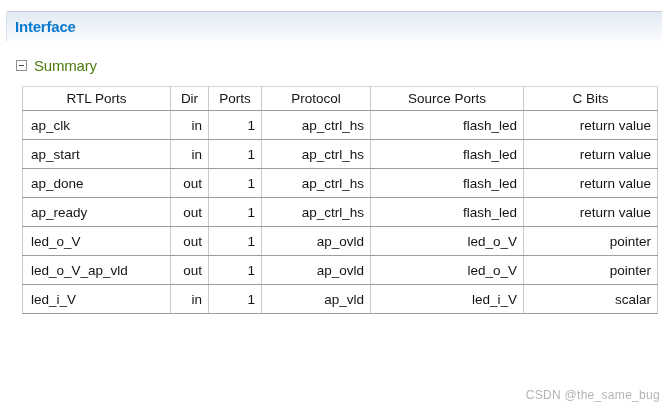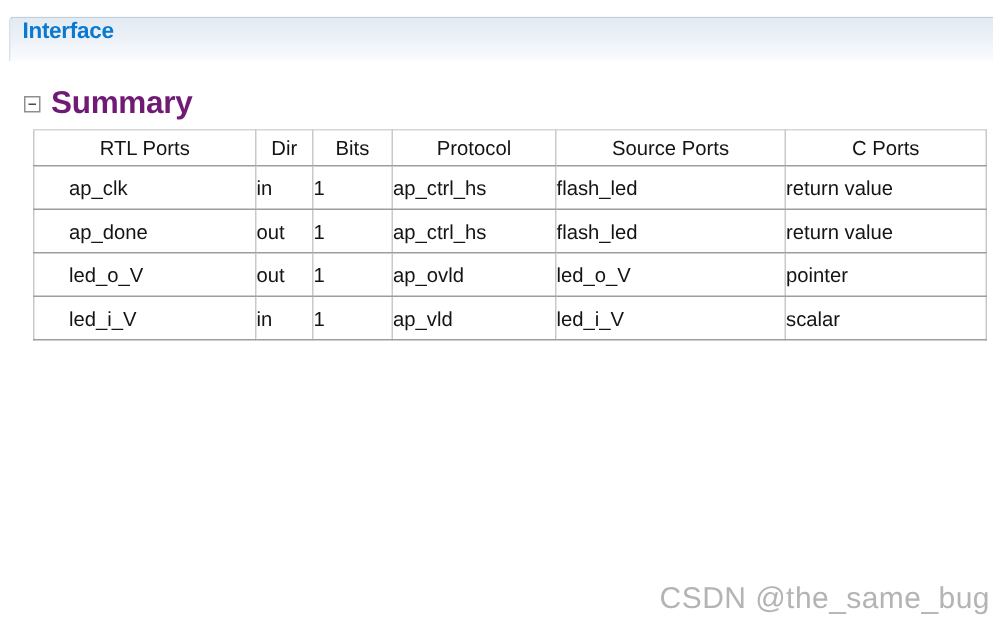--- a/index.html
+++ b/index.html
@@ -14,21 +14,21 @@
   
   .band {
     position: absolute;
     left: 6px; right: 0; top: 11px;
     height: 30px;
     background: linear-gradient(to bottom, #e3eaf2 0%, #ecf1f7 45%, #fbfcfe 100%);
     border-top: 1px solid #bfcedc;
     border-left: 1px solid #d7e0e9;
     border-radius: 3px 0 0 0;
     display: flex;
-    align-items: flex-start;
+    align-items: center;
     padding-left: 8px;
     box-sizing: border-box;
   }
   .band-title {
     color: #0a7ad1;
     font-weight: bold;
     font-size: 15px;
     letter-spacing: -0.2px;
   }
 
@@ -49,23 +49,23 @@
     cursor: pointer;
   }
   .collapse-box::after {
     content: "";
     position: absolute;
     left: 2px; right: 2px; top: 4px;
     height: 1px;
     background: #4a4a4a;
   }
   .summary-title {
-    color: #701a75;
-    font-weight: bold;
-    font-size: 21px;
+    color: #4d7c0f;
+    font-weight: normal;
+    font-size: 15px;
     letter-spacing: -0.2px;
   }
 
   
   table.iface {
     position: absolute;
     left: 22px; top: 86px;
     border-collapse: collapse;
     table-layout: fixed;
     width: 635px;
@@ -88,28 +88,28 @@
     white-space: nowrap;
     background: #ffffff;
   }
   table.iface th {
     height: 23px;
     font-weight: normal;
     text-align: center;
     border-top-color: #d6d6d6;
   }
   table.iface td { height: 28px; }
-  table.iface td:first-child { text-align: left; padding-left: 23px; }
-  table.iface td:not(:first-child) { text-align: left; padding-right: 6px; }
+  table.iface td:first-child { text-align: left; padding-left: 8px; }
+  table.iface td:not(:first-child) { text-align: right; padding-right: 6px; }
 
   
   .watermark {
     position: absolute;
     right: 2px; top: 388px;
-    font-size: 20px;
+    font-size: 12px;
     color: #b4b4b4;
     letter-spacing: 0.3px;
     pointer-events: none;
   }
 </style>
 </head>
 <body>
 
 <div class="band">
   <span class="band-title">Interface</span>
@@ -126,52 +126,76 @@
       <col class="c1">
       <col class="c2">
       <col class="c3">
       <col class="c4">
       <col class="c5">
   </colgroup>
   <thead>
     <tr>
         <th>RTL Ports</th>
         <th>Dir</th>
-        <th>Bits</th>
+        <th>Ports</th>
         <th>Protocol</th>
         <th>Source Ports</th>
-        <th>C Ports</th>
+        <th>C Bits</th>
       </tr>
   </thead>
   <tbody>
       <tr>
         <td>ap_clk</td>
         <td>in</td>
         <td>1</td>
         <td>ap_ctrl_hs</td>
         <td>flash_led</td>
         <td>return value</td>
       </tr>
       <tr>
+        <td>ap_start</td>
+        <td>in</td>
+        <td>1</td>
+        <td>ap_ctrl_hs</td>
+        <td>flash_led</td>
+        <td>return value</td>
+      </tr>
+      <tr>
         <td>ap_done</td>
+        <td>out</td>
+        <td>1</td>
+        <td>ap_ctrl_hs</td>
+        <td>flash_led</td>
+        <td>return value</td>
+      </tr>
+      <tr>
+        <td>ap_ready</td>
         <td>out</td>
         <td>1</td>
         <td>ap_ctrl_hs</td>
         <td>flash_led</td>
         <td>return value</td>
       </tr>
       <tr>
         <td>led_o_V</td>
         <td>out</td>
         <td>1</td>
         <td>ap_ovld</td>
         <td>led_o_V</td>
         <td>pointer</td>
       </tr>
       <tr>
+        <td>led_o_V_ap_vld</td>
+        <td>out</td>
+        <td>1</td>
+        <td>ap_ovld</td>
+        <td>led_o_V</td>
+        <td>pointer</td>
+      </tr>
+      <tr>
         <td>led_i_V</td>
         <td>in</td>
         <td>1</td>
         <td>ap_vld</td>
         <td>led_i_V</td>
         <td>scalar</td>
       </tr>
     </tbody>
 </table>
 

